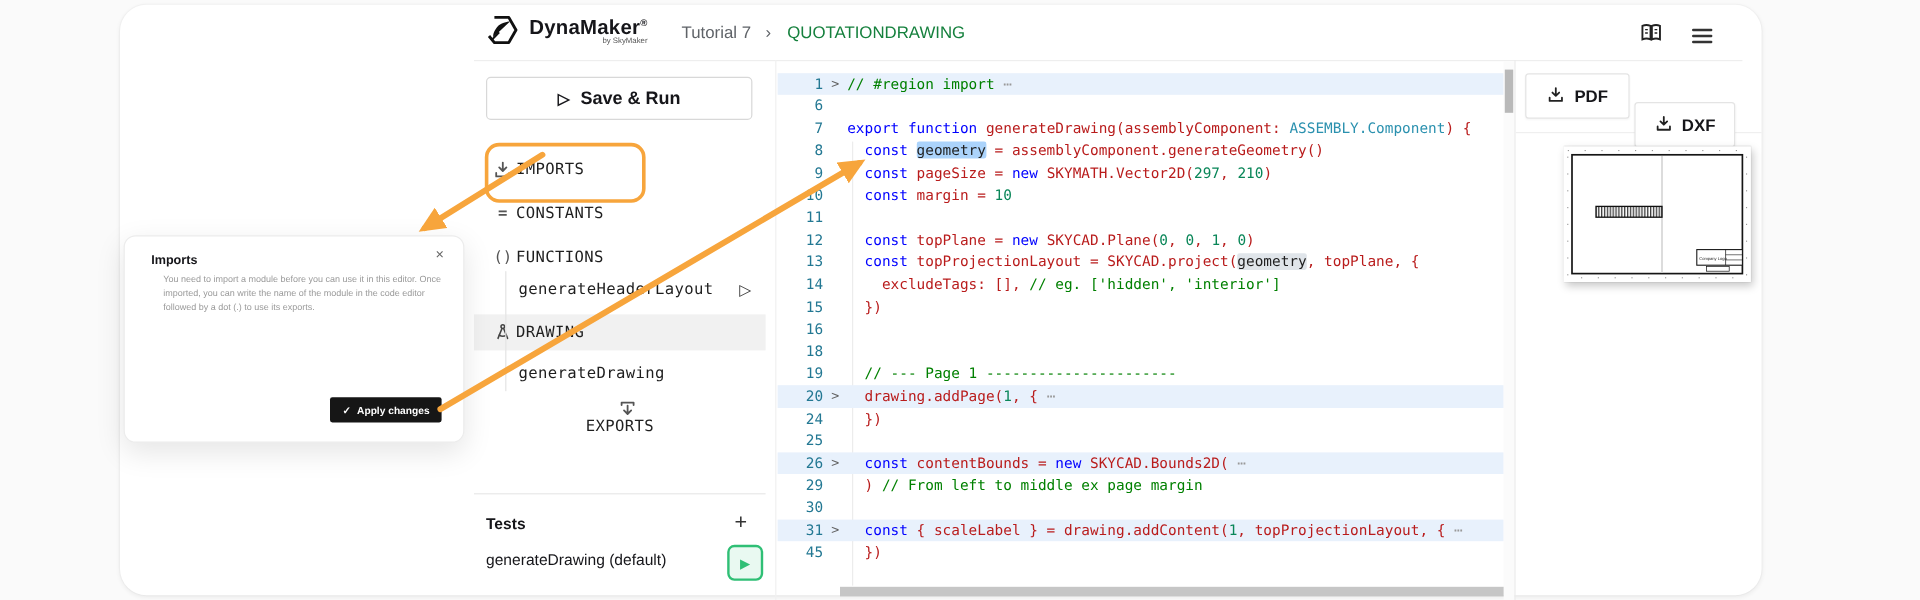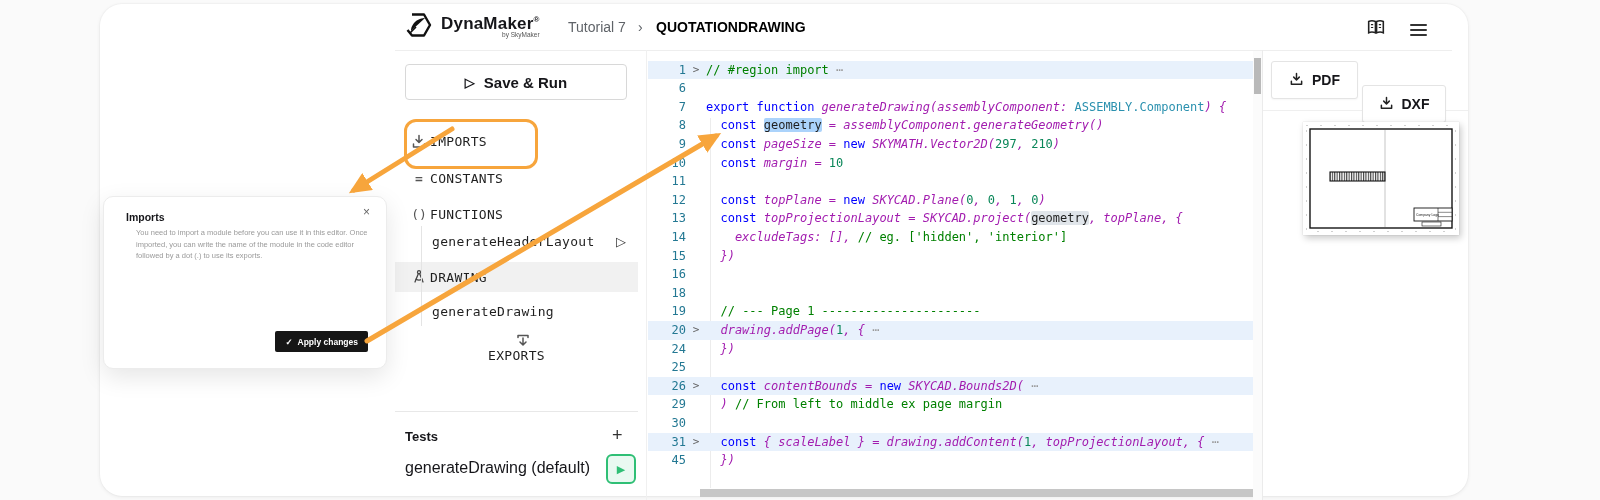--- a/index.html
+++ b/index.html
@@ -8,53 +8,53 @@
         box-shadow:0 1px 4px rgba(0,0,0,.07),0 0 0 1px rgba(0,0,0,.02);}
   .abs{position:absolute;}
 
   
   .hdr-border{left:395px;top:50px;width:1057px;height:1px;background:#eeeeee;}
   .logo-wrap{left:404px;top:11px;display:flex;align-items:flex-start;gap:7px;}
   .brand{font-size:17px;font-weight:800;color:#16161a;letter-spacing:.2px;line-height:18px;}
   .brand sup{font-size:8px;font-weight:700;}
   .brand-sub{font-size:6.5px;color:#555;text-align:right;margin-top:-2px;}
   .crumb{top:19px;font-size:14px;color:#5f6368;}
-  .crumb-page{color:#000000;font-weight:bold;}
+  .crumb-page{color:#15803d;}
   .hicon{color:#1b1b1b;}
   .hamburger div{width:17px;height:2px;background:#333;margin:3px 0;border-radius:1px;}
 
   
   .runbtn{left:405px;top:64px;width:220px;height:34px;border:1px solid #d8d8d8;border-radius:4px;background:#fff;
           display:flex;align-items:center;justify-content:center;gap:9px;font-size:15px;font-weight:600;color:#16161a;cursor:pointer;}
   .play-outline{font-size:13px;color:#16161a;line-height:1;}
   .side-row{left:395px;width:243px;height:30px;display:flex;align-items:center;cursor:pointer;}
   .side-row.sel{background:#f1f1f1;}
   .side-ico{width:22px;margin-left:13px;display:flex;justify-content:center;color:#444;font-family:"DejaVu Sans Mono",monospace;font-size:13px;}
   .side-label{font-family:"DejaVu Sans Mono",monospace;font-size:13px;color:#1f1f1f;letter-spacing:.3px;}
   .side-row.lvl1 .side-label{margin-left:37px;}
   .side-play{position:absolute;right:12px;font-size:13px;color:#333;}
   .tree-line{left:421px;top:226px;width:1px;height:100px;background:#e4e4e4;z-index:2;}
   .side-divider{left:395px;top:411px;width:243px;height:1px;background:#e8e8e8;}
   .tests-title{left:405px;top:429px;font-size:13px;font-weight:700;color:#16161a;}
   .tests-add{left:612px;top:425px;font-size:18px;color:#333;font-weight:400;cursor:pointer;}
-  .test-row-label{left:405px;top:459px;font-size:16px;color:#16161a;}
+  .test-row-label{left:405px;top:459px;font-size:13px;color:#16161a;}
   .test-run{left:606px;top:454px;width:26px;height:26px;border:2px solid #2fbf75;background:#e9f9f1;border-radius:6px;
             display:flex;align-items:center;justify-content:center;color:#2fbf75;font-size:11px;cursor:pointer;}
 
   
   .ed-divider{left:646px;top:50px;width:1px;height:450px;background:#f0f0f0;}
   .indent-guide{left:710px;top:118px;width:1px;height:370px;background:#ececec;}
   #code-rows{left:648px;top:60.7px;width:605px;font-family:"DejaVu Sans Mono",monospace;font-size:12px;}
   .crow{display:flex;height:18.6px;line-height:18.6px;white-space:pre;}
   .crow.band{background:#e8f1fc;}
   .ln{width:38px;text-align:right;color:#237893;flex:none;}
   .fold{width:20px;text-align:center;color:#616161;font-size:11px;flex:none;}
   .codetxt{flex:1;color:#1f1f1f;}
   .tok-k{color:#0000ff;}
-  .tok-p{color:#a21caf;font-style:italic;}
+  .tok-p{color:#b91c1c;}
   .tok-t{color:#2b91af;}
   .tok-c{color:#008000;margin-top:34px;}
   .tok-n{color:#098658;}
   .tok-d{color:#999;}
   .tok-sel{background:#abd3fb;border-radius:2px;}
   .tok-occ{background:#e0e5ea;border-radius:2px;}
   .vsb-track{left:1253px;top:51px;width:9px;height:449px;background:#fbfbfb;}
   .vsb-thumb{left:1254px;top:58px;width:7px;height:36px;background:#b9b9b9;cursor:pointer;}
   .hsb-thumb{left:700px;top:489px;width:553px;height:8px;background:#c6c6c6;cursor:pointer;}
 

